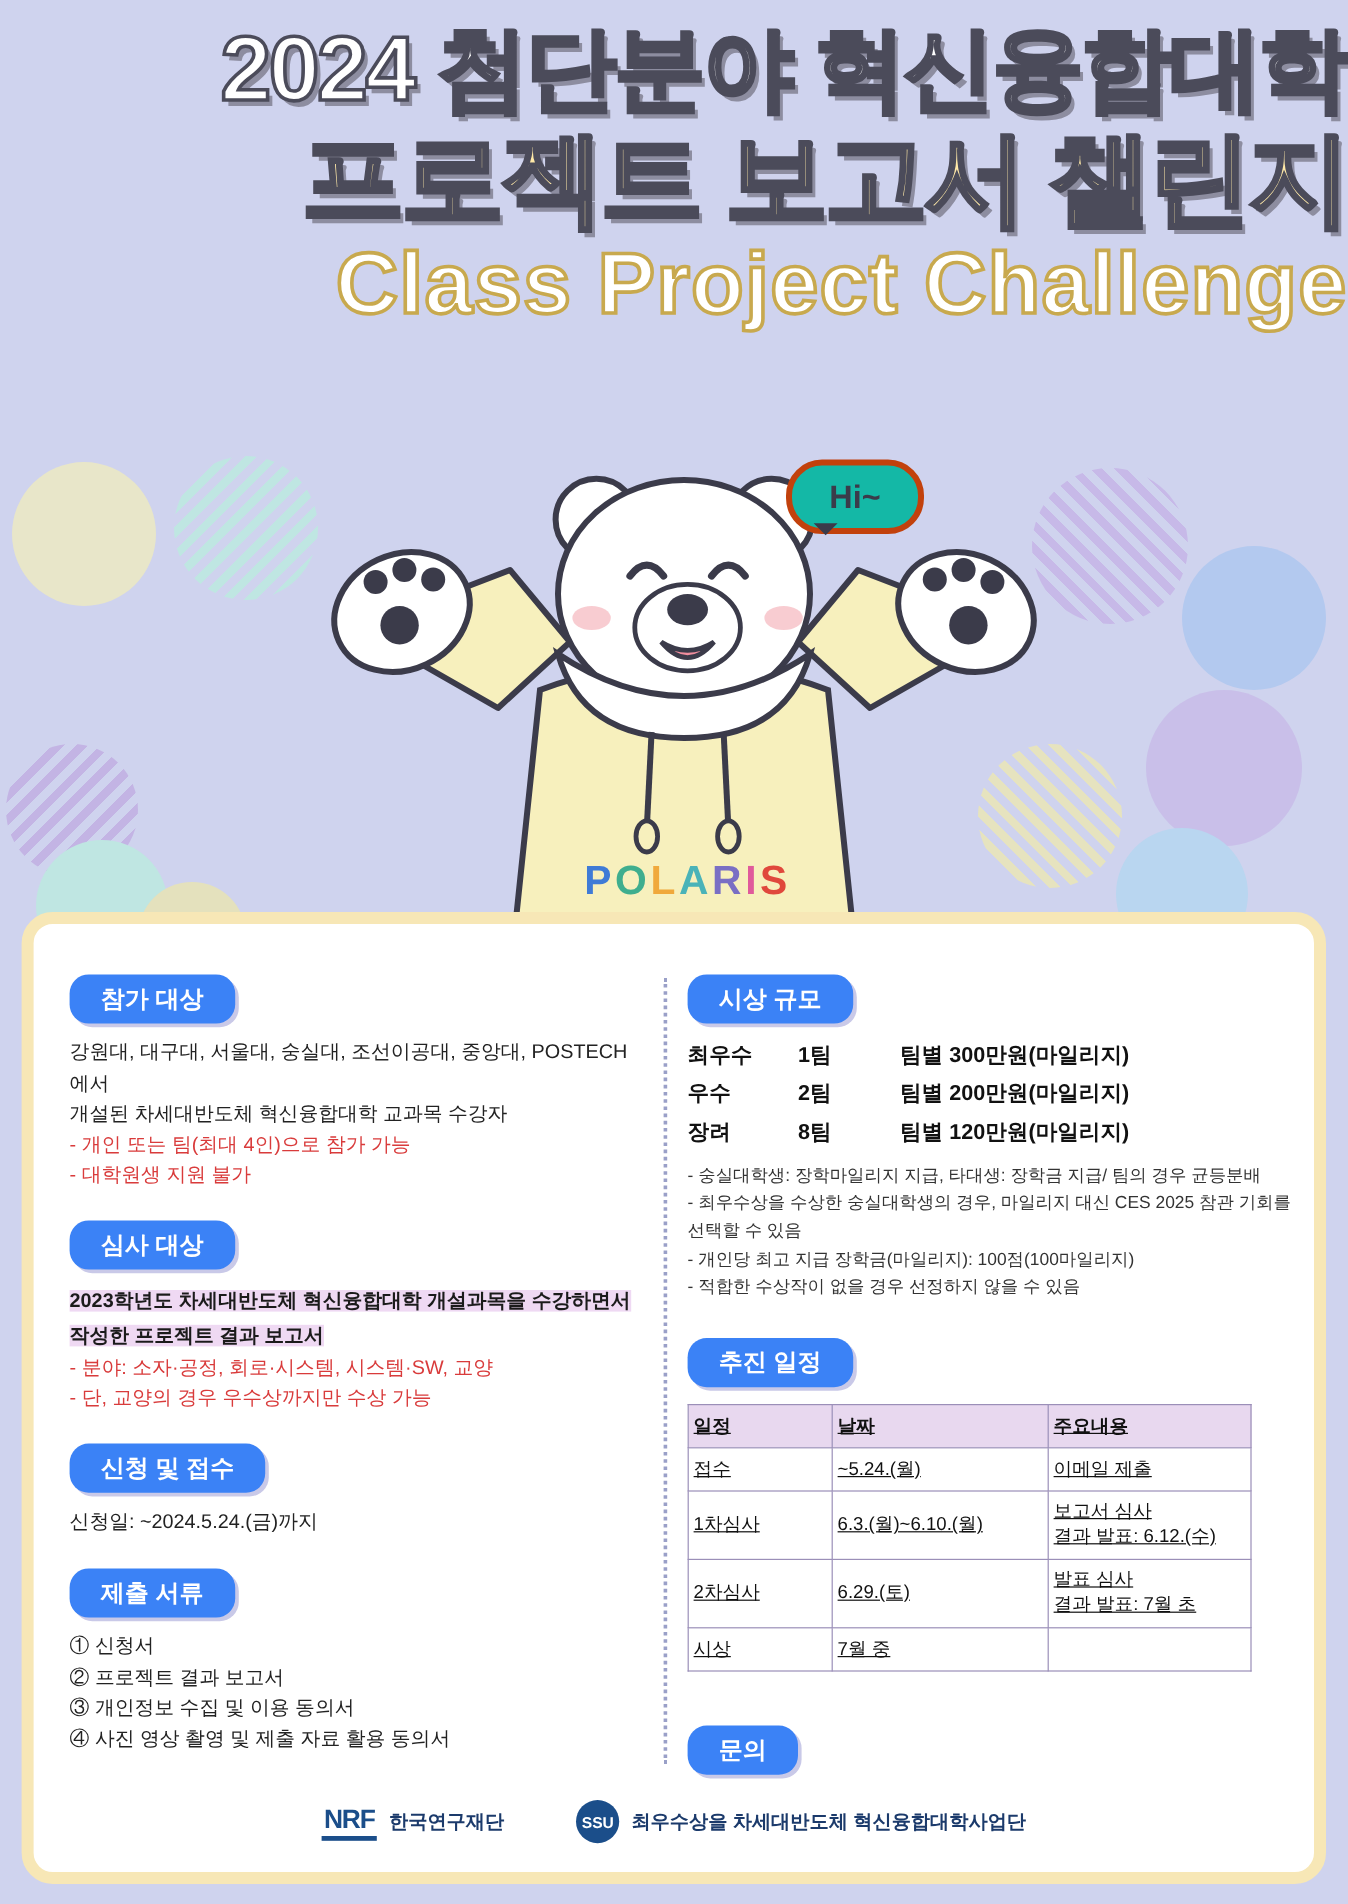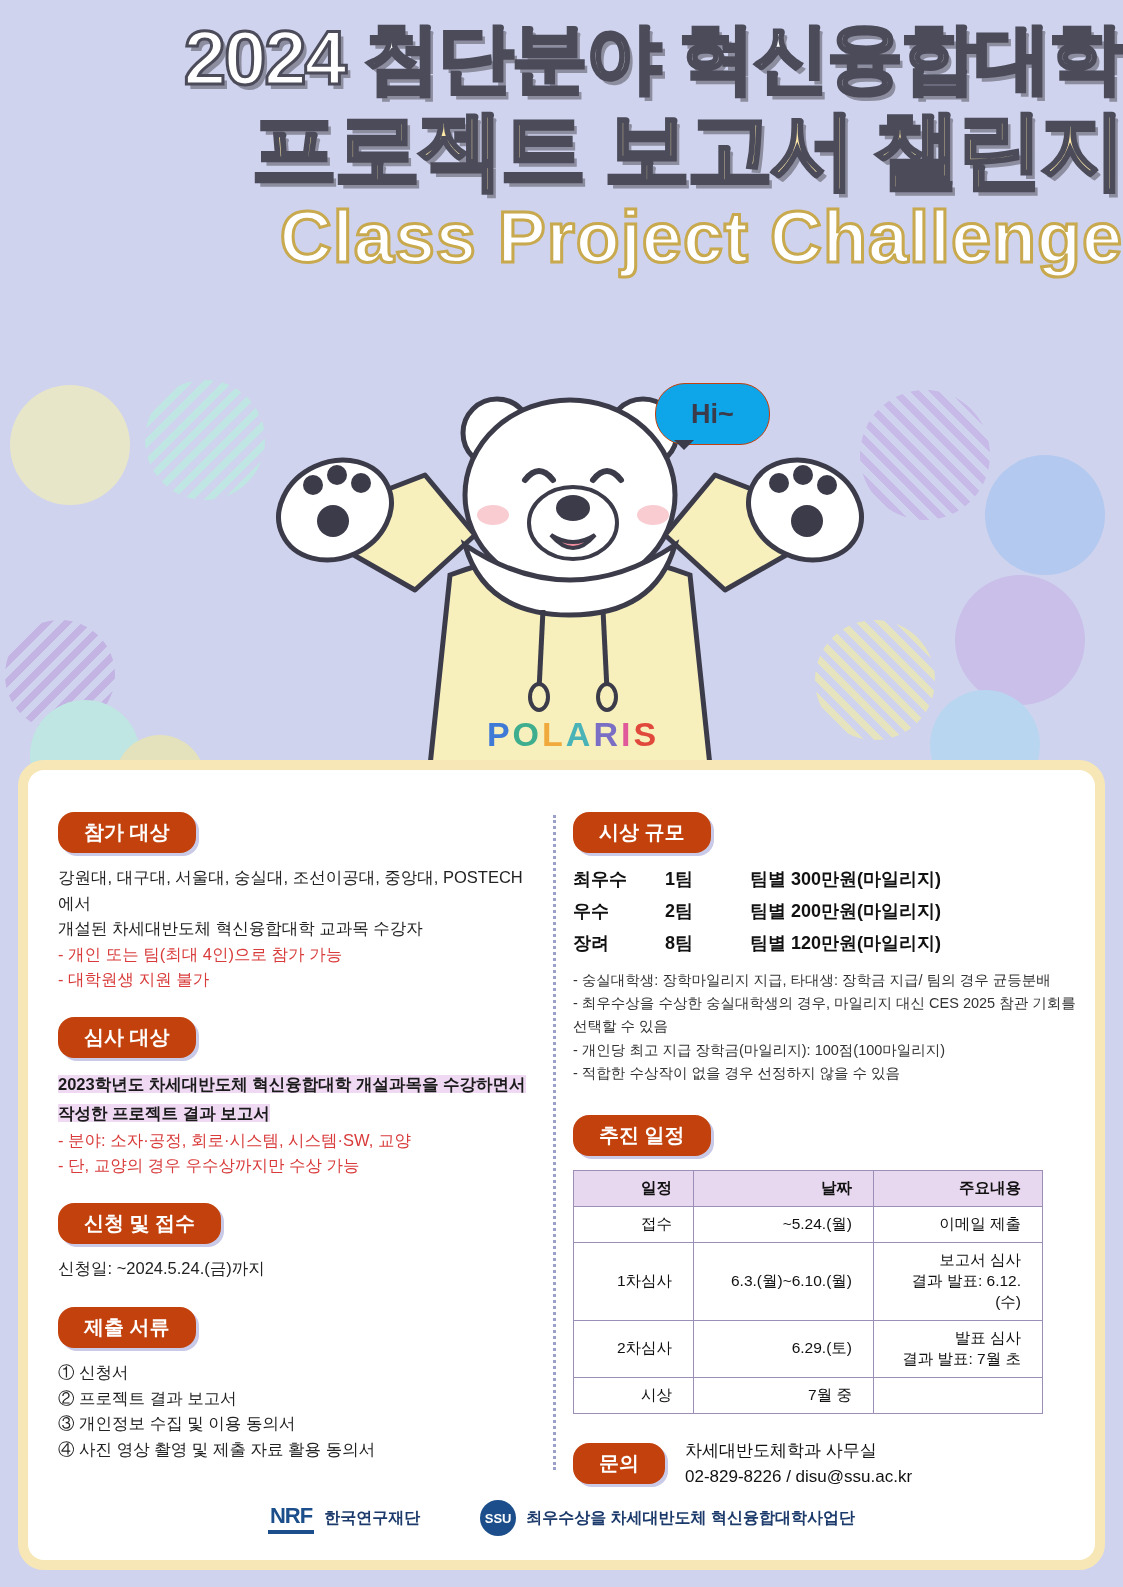--- a/index.html
+++ b/index.html
@@ -50,21 +50,21 @@
     font-size:72px; font-weight:bold; letter-spacing:1px;
     color:#ffffff;
     -webkit-text-stroke:3px #c8a94e;
     line-height:1.1; margin-top:2px;
   }
 
   
   .mascot { position:absolute; left:225px; top:375px; width:690px; height:420px; }
   .speech {
     position:absolute; left:430px; top:8px; width:115px; height:62px;
-    background:#0ea5e9; border:1px solid #c2410c; border-radius:30px;
+    background:#14b8a6; border:5px solid #c2410c; border-radius:30px;
     font-size:27px; font-weight:bold; color:#3b3b4a;
     display:flex; align-items:center; justify-content:center;
   }
   .speech:after{
     content:""; position:absolute; left:18px; bottom:-16px;
     border:10px solid transparent; border-top-color:#3b3b4a;
   }
   .polaris {
     position:absolute; left:218px; top:340px; width:260px;
     text-align:center; font-size:34px; font-weight:bold; letter-spacing:3px;
@@ -83,21 +83,21 @@
     background:#ffffff; border:10px solid #f7e7b6; border-radius:26px;
   }
   .col-left  { position:absolute; left:30px;  top:42px; width:480px; }
   .col-right { position:absolute; left:545px; top:42px; width:505px; }
   .divider {
     position:absolute; left:525px; top:45px; bottom:90px; width:0;
     border-left:3px dotted #9aa0c8;
   }
 
   .pill {
-    display:inline-block; background:#c2410c; color:#fff;
+    display:inline-block; background:#3b82f6; color:#fff;
     font-size:20px; font-weight:bold; padding:7px 26px;
     border-radius:16px; box-shadow:3px 3px 0 #c9c9e8;
   }
   .blk { margin-bottom:18px; }
   .body { font-size:16.5px; color:#222; line-height:1.55; margin-top:12px; }
   .red { color:#d93b3b; }
   .hl {
     background:#efd9f3; font-weight:bold; color:#1b1b1b;
     display:inline; line-height:1.75;
   }
@@ -105,21 +105,21 @@
 
   .award-row { display:flex; font-size:18px; font-weight:bold; margin-bottom:8px; color:#111; }
   .award-row .n { width:92px; }
   .award-row .t { width:85px; }
 
   table.sched {
     width:470px; border-collapse:collapse; margin-top:14px;
     font-size:15.5px; color:#111;
   }
   table.sched th, table.sched td {
-    border:1px solid #9b8fb8; text-align:right; padding:7px 21px;
+    border:1px solid #9b8fb8; text-align:left; padding:7px 4px;text-decoration:underline;
   }
   table.sched th { background:#e8d8ef; font-weight:bold; }
   table.sched td.two { line-height:1.35; }
 
   .contact { position:absolute; left:545px; top:668px; display:flex; align-items:center; }
   .contact .pill { box-shadow:3px 3px 0 #c9c9e8; }
   .contact .txt { font-size:17px; margin-left:20px; line-height:1.5; color:#111; }
 
   
   .footer { position:absolute; left:0; top:1500px; width:100%; display:flex;
@@ -309,24 +309,20 @@
             <td>7월 중</td>
             <td></td>
           </tr>
         </tbody>
       </table>
     </div>
   </div>
 
   <div class="contact">
     <div class="pill">문의</div>
-    <div class="txt">
-      <div>차세대반도체학과 사무실</div>
-      <div>02-829-8226 / disu@ssu.ac.kr</div>
-    </div>
   </div>
 </div>
 
 <div class="footer">
   <div class="logo">
     <span class="nrf-mark">NRF</span>
     <span>한국연구재단</span>
   </div>
   <div class="logo">
     <span class="ssu-mark">SSU</span>

